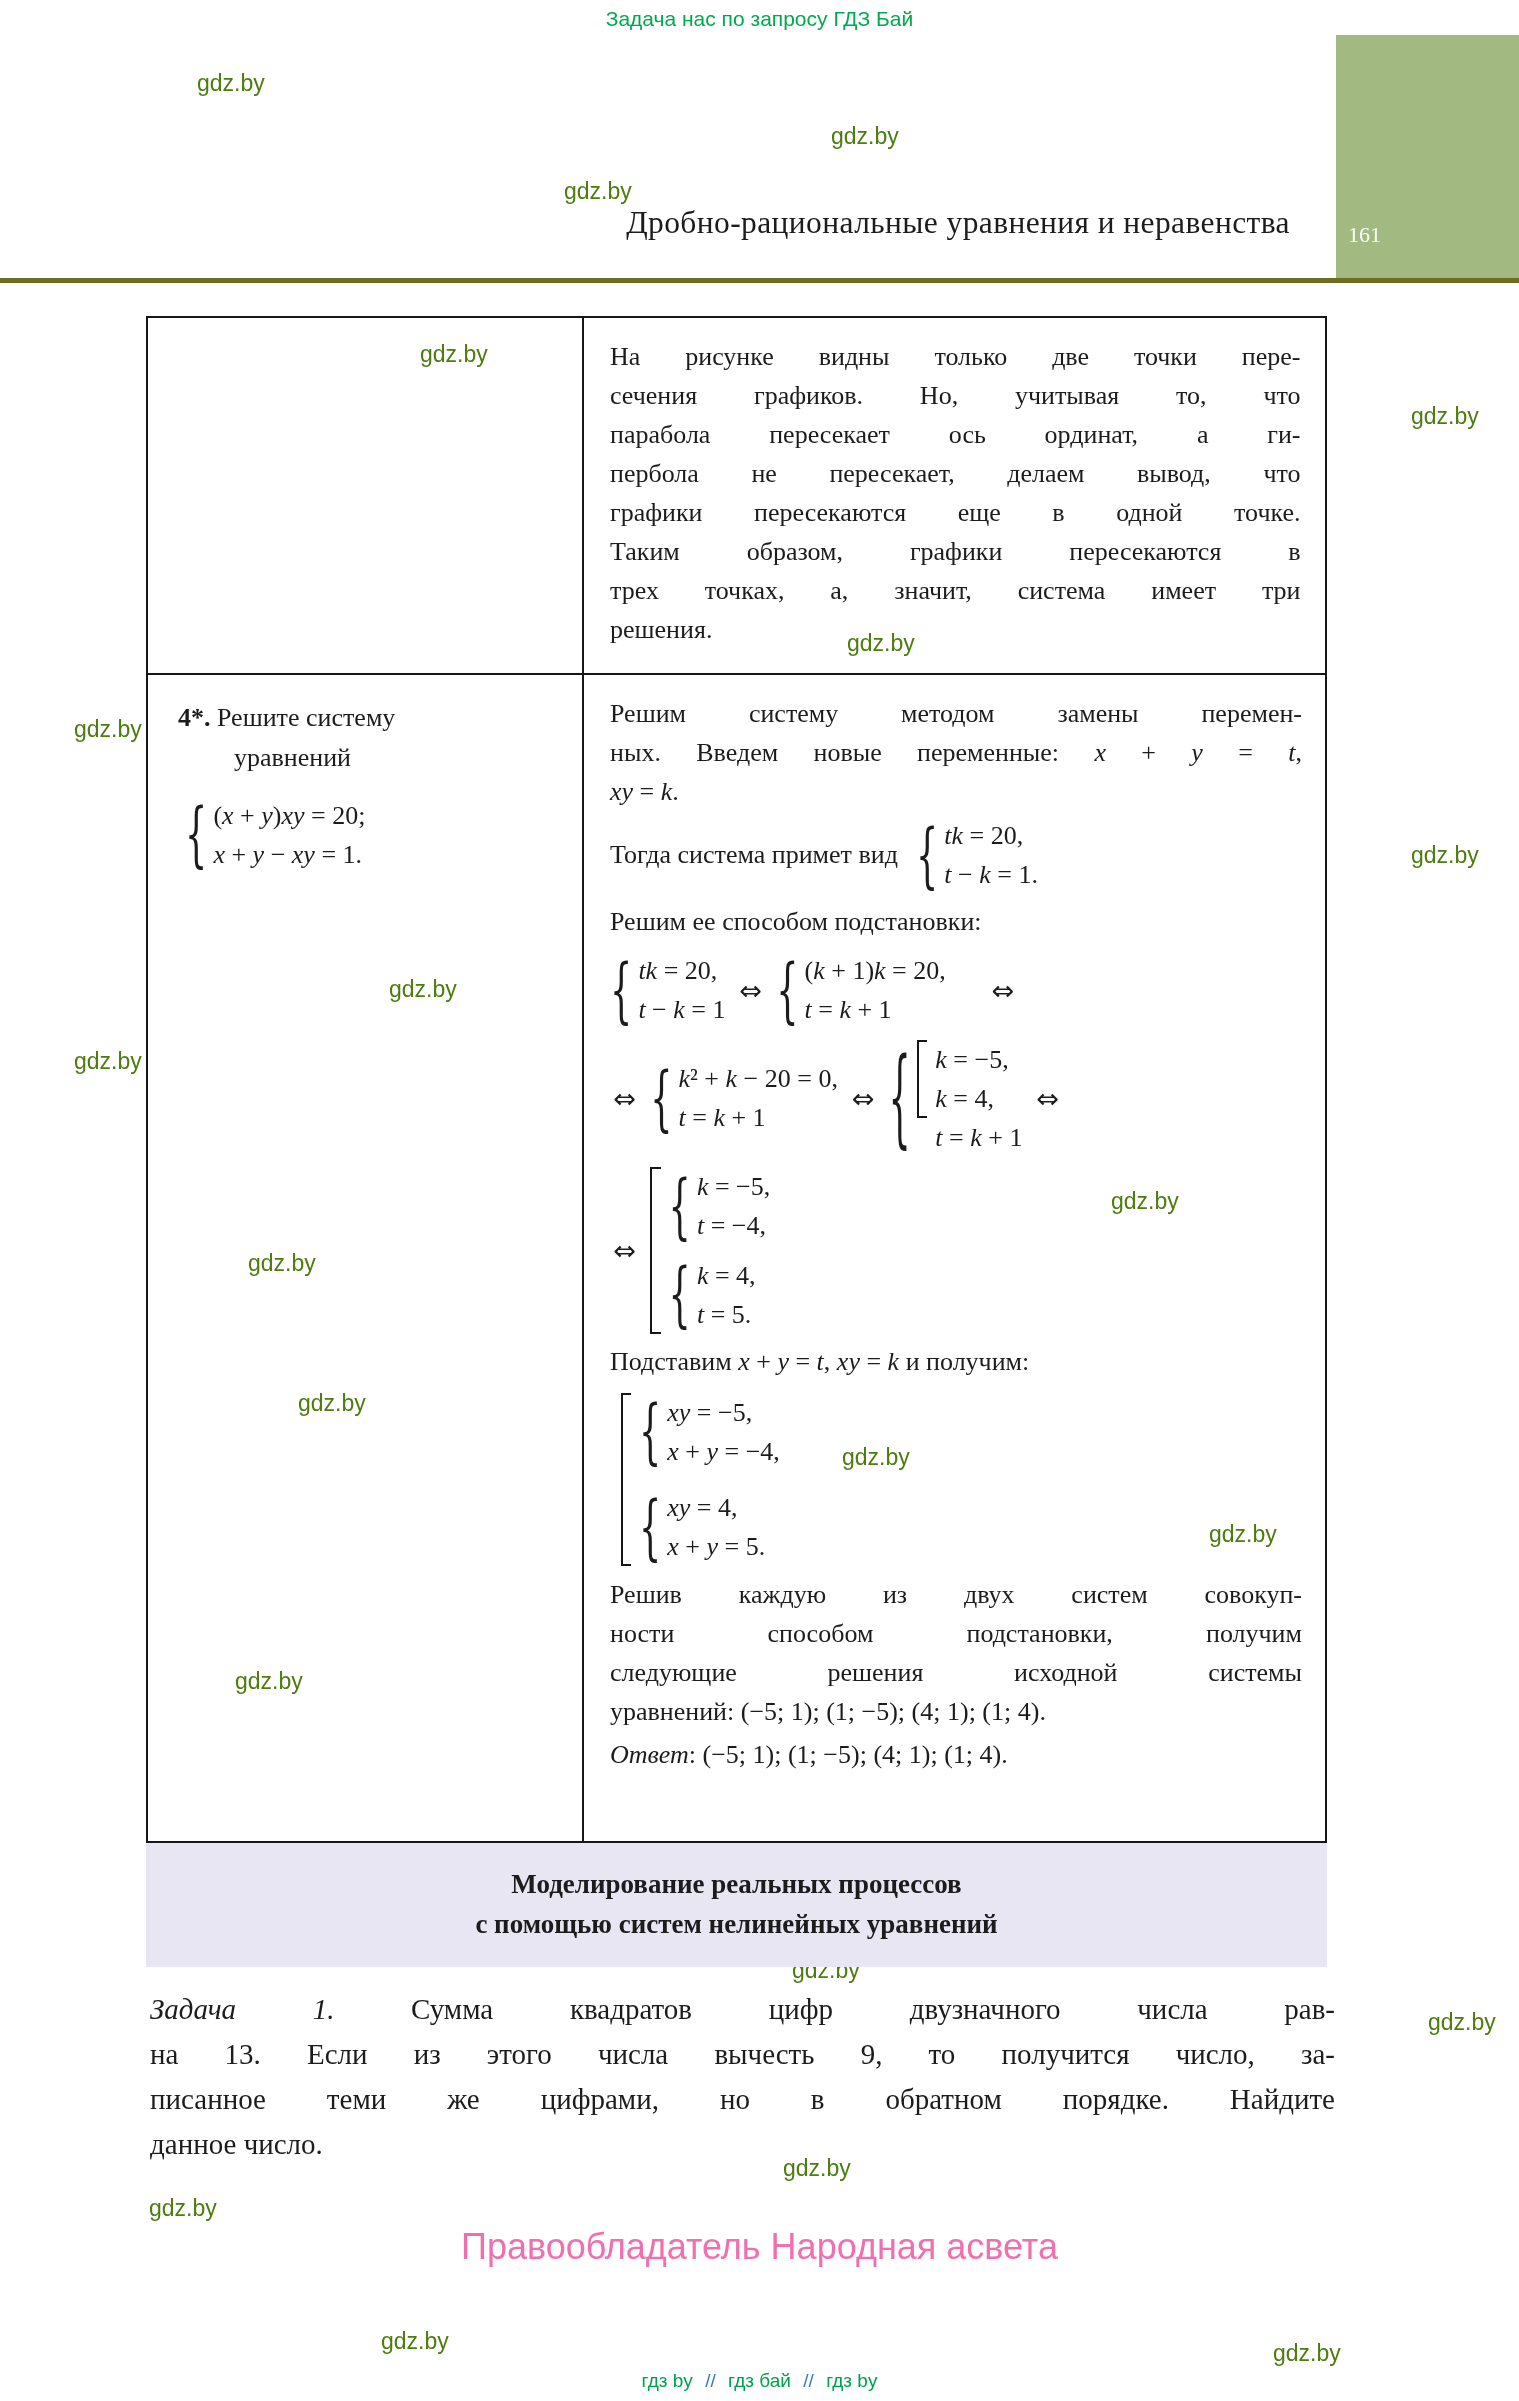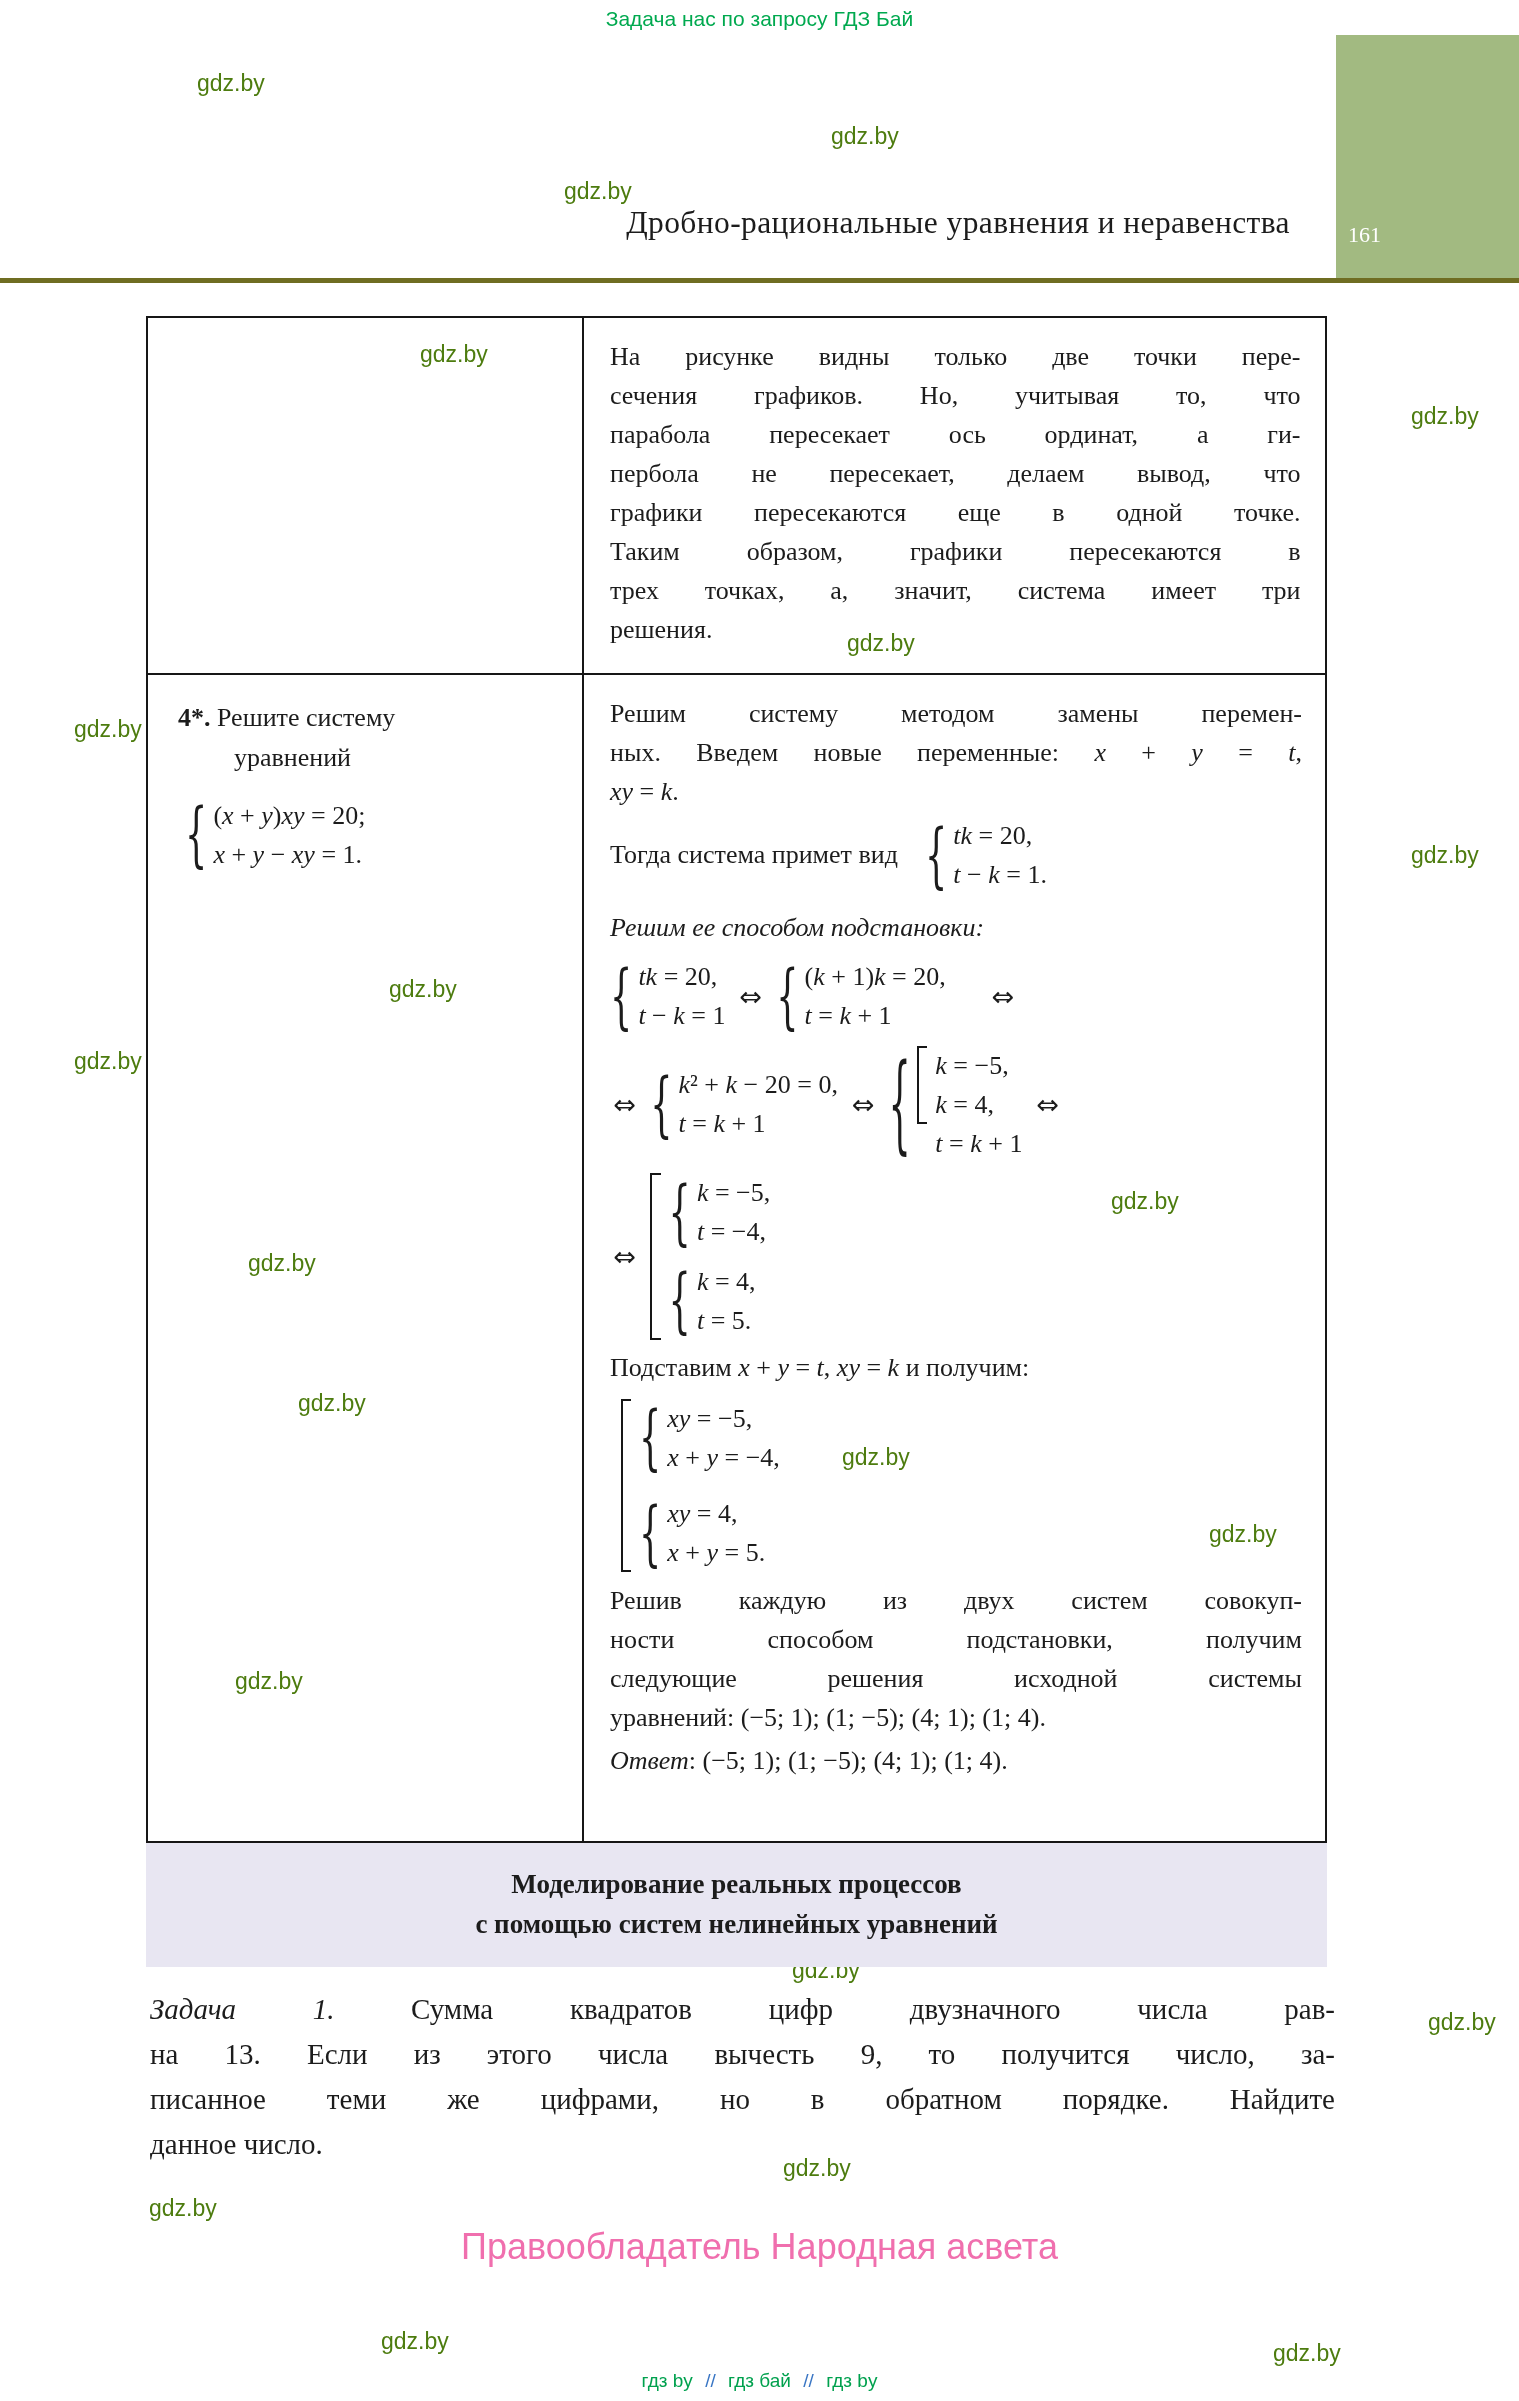--- a/index.html
+++ b/index.html
@@ -46,27 +46,27 @@
   .orgrp{display:flex;}
   .sqind{margin-left:18.4px;}
   .g14 > .sys + .sys{margin-top:10.5px;}
   .g20 > .sys + .sys{margin-top:17.5px;}
 
   .arrow{font-family:"DejaVu Sans",sans-serif;font-size:27px;margin:0 14px;color:#1c1c1c;}
   .arrow.first{margin-left:3.5px;}
   .ar-end{margin-left:46px;}
   .mline{display:flex;align-items:center;}
   .sline{font-size:26px;line-height:40px;}
-  .ttext{font-size:26px;margin-right:27px;}
+  .ttext{font-size:26px;margin-right:18px;}
   .ansline{font-size:26px;line-height:40px;}
   .ansline i{font-style:italic;}
   .lsys{margin:17.5px 0 0 7px;}
   .ind12{margin-left:10.5px;}
 
-  .mt4{margin-top:3.5px;}.mt6{margin-top:5.3px;}.mt8{margin-top:14px;font-style:italic;}
+  .mt4{margin-top:3.5px;}.mt6{margin-top:5.3px;}.mt8{margin-top:8px;}
   .mt10{margin-top:8.8px;}.mt12{margin-top:10.5px;}
 
   .model-box{position:absolute;left:146px;top:1843px;width:1181px;height:124px;background:#e8e6f2;
       text-align:center;font-weight:bold;font-size:27px;line-height:40px;padding-top:21px;}
 
   .task1{position:absolute;left:150px;top:1987px;width:1185px;font-size:29px;line-height:45px;}
   .task1 i{font-style:italic;}
 
   .publisher{position:absolute;left:0;right:0;top:2226px;text-align:center;
       font-family:"Liberation Sans","DejaVu Sans",sans-serif;font-size:36px;color:#f06fae;}

